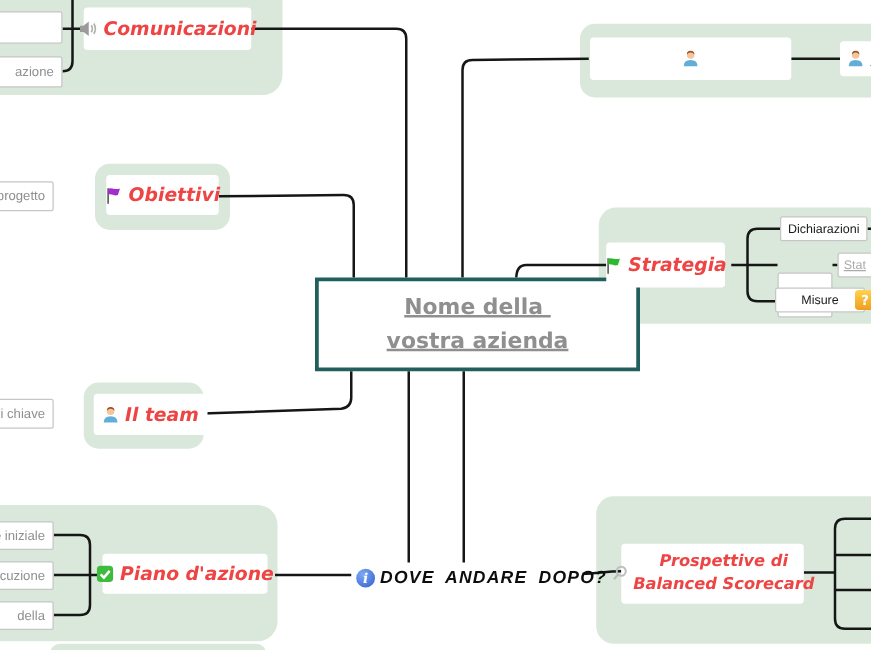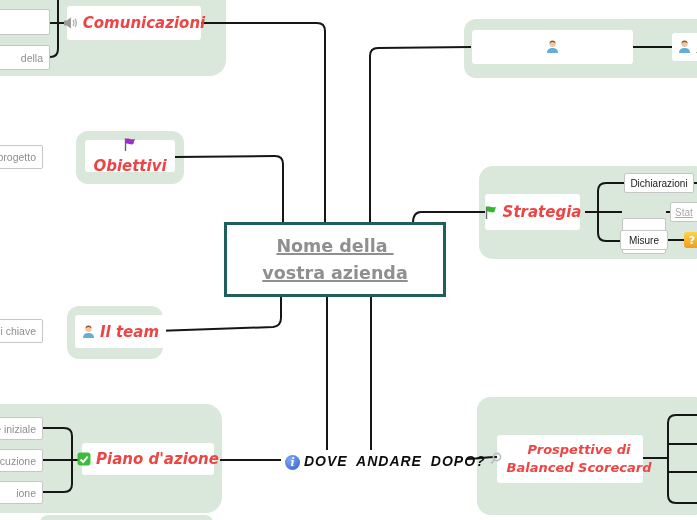--- a/index.html
+++ b/index.html
@@ -12,46 +12,46 @@
 
   .node { position:absolute; background:#fff; z-index:3; display:flex; align-items:center;
     justify-content:center; gap:5px; border-radius:3px; }
   .topic-label { font-family:"DejaVu Sans", sans-serif; font-weight:bold; font-style:italic;
     color:#ef4444; font-size:15px; white-space:nowrap; }
   .small-node { border:1px solid #c6c6c6; font-size:10px; color:#1a1a1a; border-radius:2px; }
   .trunc { justify-content:flex-end; padding-right:6px; font-size:10.5px; color:#8f8f8f; }
   .placeholder { color:#ababab;text-decoration:underline; }
 
   
-  #central { position:absolute; left:224px; top:222px; width:222px; height:75px;
+  #central { position:absolute; left:252px; top:222px; width:260px; height:75px;
     background:#fff; border:3px solid #215f5d; z-index:3; display:flex; flex-direction:column;
     align-items:center; justify-content:center; }
   #central .ctext { font-family:"DejaVu Sans", sans-serif; font-weight:bold; font-size:17.5px;
     color:#8f8f8f; text-decoration:underline; text-decoration-thickness:2px; line-height:1.5;
     white-space:pre; }
 
   
   #n-com        { left:67px;  top:6px;   width:134px; height:34px; }
   #n-empty      { left:-30px; top:9px;   width:80px;  height:26px; }
   #n-azione     { left:-30px; top:45px;  width:80px;  height:25px; }
-  #n-obiettivi  { left:85px;  top:140px; width:90px;  height:32px;flex-direction:column; }
+  #n-obiettivi  { left:85px;  top:140px; width:90px;  height:32px; }
   #n-progetto   { left:-60px; top:145px; width:103px; height:24px; }
   #n-ilteam     { left:75px;  top:315px; width:91px;  height:33px; }
   #n-chiave     { left:-60px; top:319px; width:103px; height:24px; }
   #n-piano      { left:82px;  top:443px; width:132px; height:32px; }
   #n-iniziale   { left:-60px; top:417px; width:103px; height:23px; }
   #n-secuzione  { left:-60px; top:449px; width:103px; height:23px; }
   #n-ione       { left:-60px; top:481px; width:103px; height:23px; }
   #n-parti      { left:472px; top:30px;  width:161px; height:34px; }
   #n-snode      { left:672px; top:33px;  width:60px;  height:28px; justify-content:flex-start; padding-left:6px; }
   #n-strategia  { left:485px; top:194px; width:95px; height:36px; }
   #n-dichiarazioni { left:624px; top:173px; width:70px; height:20px; }
   #n-stato      { left:622px; top:218px; width:44px; height:36px; }
   #n-statgray   { left:670px; top:202px; width:45px; height:20px; justify-content:flex-start; padding-left:4px; }
-  #n-misure     { left:620px; top:230px; width:48px; height:20px; }
+  #n-misure     { left:620px; top:230px; width:72px; height:20px; }
   #n-prospettive{ left:497px; top:435px; width:146px; height:48px; gap:4px; }
   #n-prospettive .two-line { display:flex; flex-direction:column; align-items:center; }
   #n-prospettive .topic-label { font-size:13px; line-height:1.35; }
 
   #dove-icon { position:absolute; left:285px; top:455px; z-index:3; }
   #dove-text { position:absolute; left:304px; top:453px; z-index:3;
     font-family:Liberation Sans, sans-serif; font-weight:bold; font-style:italic;
     font-size:14px; letter-spacing:1px; word-spacing:4px; color:#0d0d0d; white-space:nowrap; }
 
   .icon { display:inline-flex; flex:none; }
@@ -116,21 +116,21 @@
       <svg width="15" height="14" viewBox="0 0 15 14">
           <path d="M1 4.5h2.8L8 1.2v11.6L3.8 9.5H1z" fill="#9a9a9a"></path>
           <path d="M10 4.2q1.8 2.8 0 5.6 M12 2.8q2.6 4.2 0 8.4" stroke="#b0b0b0" stroke-width="1.3" fill="none"></path>
         </svg>
     </span>
     <span class="topic-label">Comunicazioni</span>
   </div>
 
   <div class="node small-node" id="n-empty"></div>
   <div class="node small-node trunc" id="n-azione">
-    <span>della</span>
+    <span>azione</span>
   </div>
 
   <div class="node" id="n-obiettivi">
     <span class="icon">
       <svg width="14" height="15" viewBox="0 0 14 15">
           <path d="M2.5 1.5 V 14" stroke="#666" stroke-width="1.4"></path>
           <path d="M2.5 2 C 5.5 .4 8.5 3.4 12 1.8 L 10.3 7 C 7.5 8.4 5 5.4 2.5 6.8 z" fill="#a22ccc"></path>
         </svg>
     </span>
     <span class="topic-label">Obiettivi</span>
@@ -162,21 +162,21 @@
     </span>
     <span class="topic-label">Piano d'azione</span>
   </div>
   <div class="node small-node trunc" id="n-iniziale">
     <span>ase iniziale</span>
   </div>
   <div class="node small-node trunc" id="n-secuzione">
     <span>secuzione</span>
   </div>
   <div class="node small-node trunc" id="n-ione">
-    <span>ione</span>
+    <span>della</span>
   </div>
 
   <div class="node" id="n-parti">
     <span class="icon">
       <svg width="13" height="14" viewBox="0 0 13 14">
           <circle cx="6.5" cy="4" r="3" fill="#f2c59b"></circle>
           <path d="M3.5 3.6 a3 3 0 0 1 6 0 q-1.5-1.8-3-1.6 q-1.5-.2-3 1.6z" fill="#9b4f28"></path>
           <path d="M1 13 q0-5 5.5-5 q5.5 0 5.5 5 z" fill="#62aed8"></path>
         </svg>
     </span>

